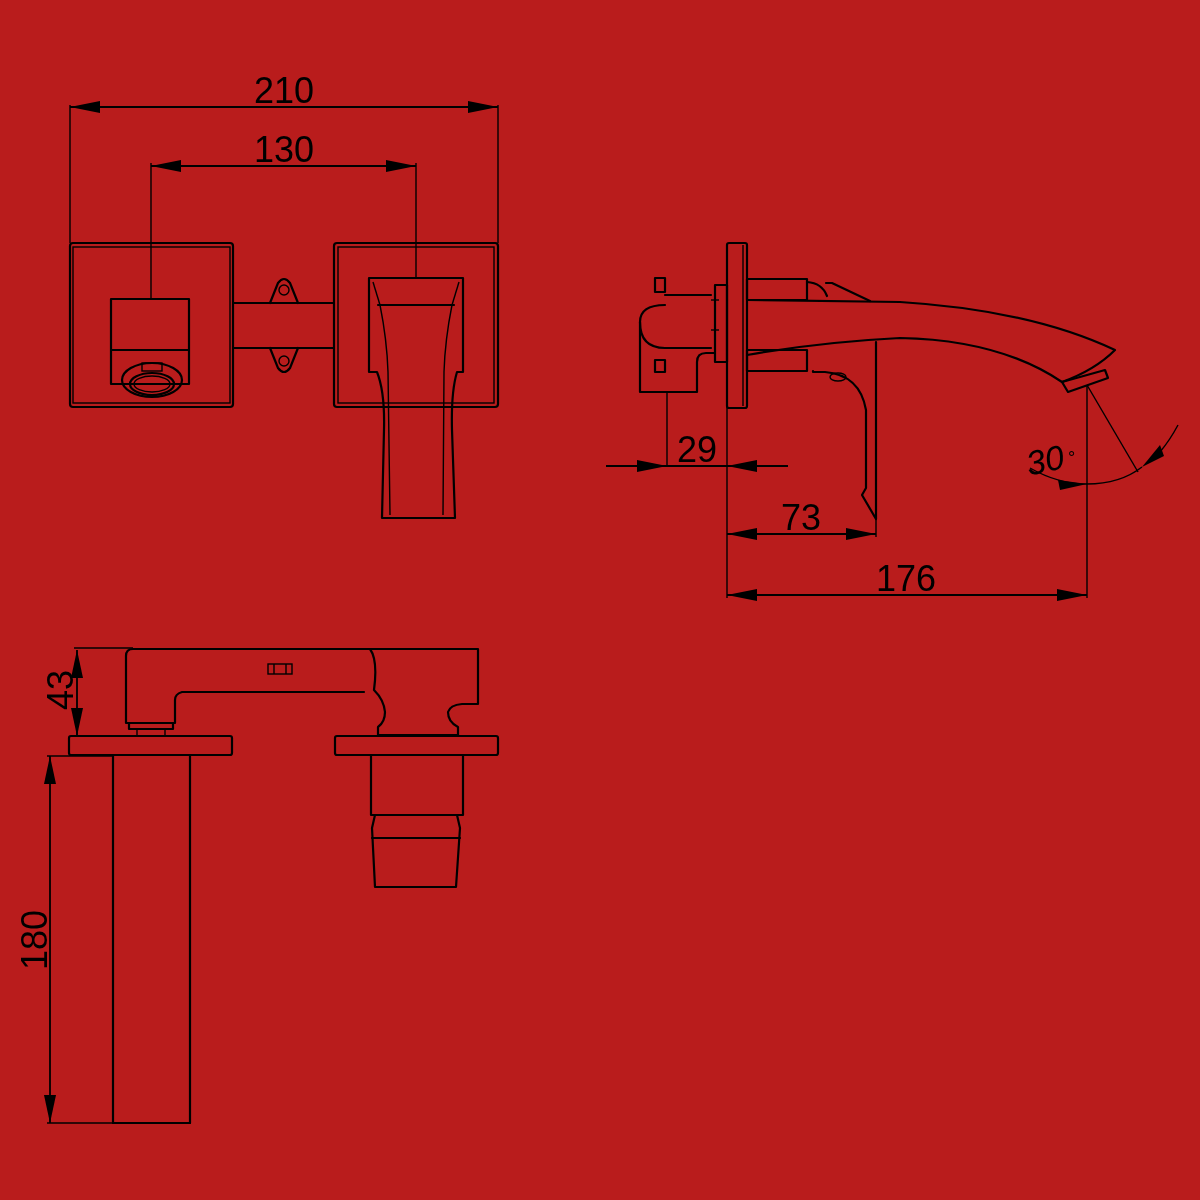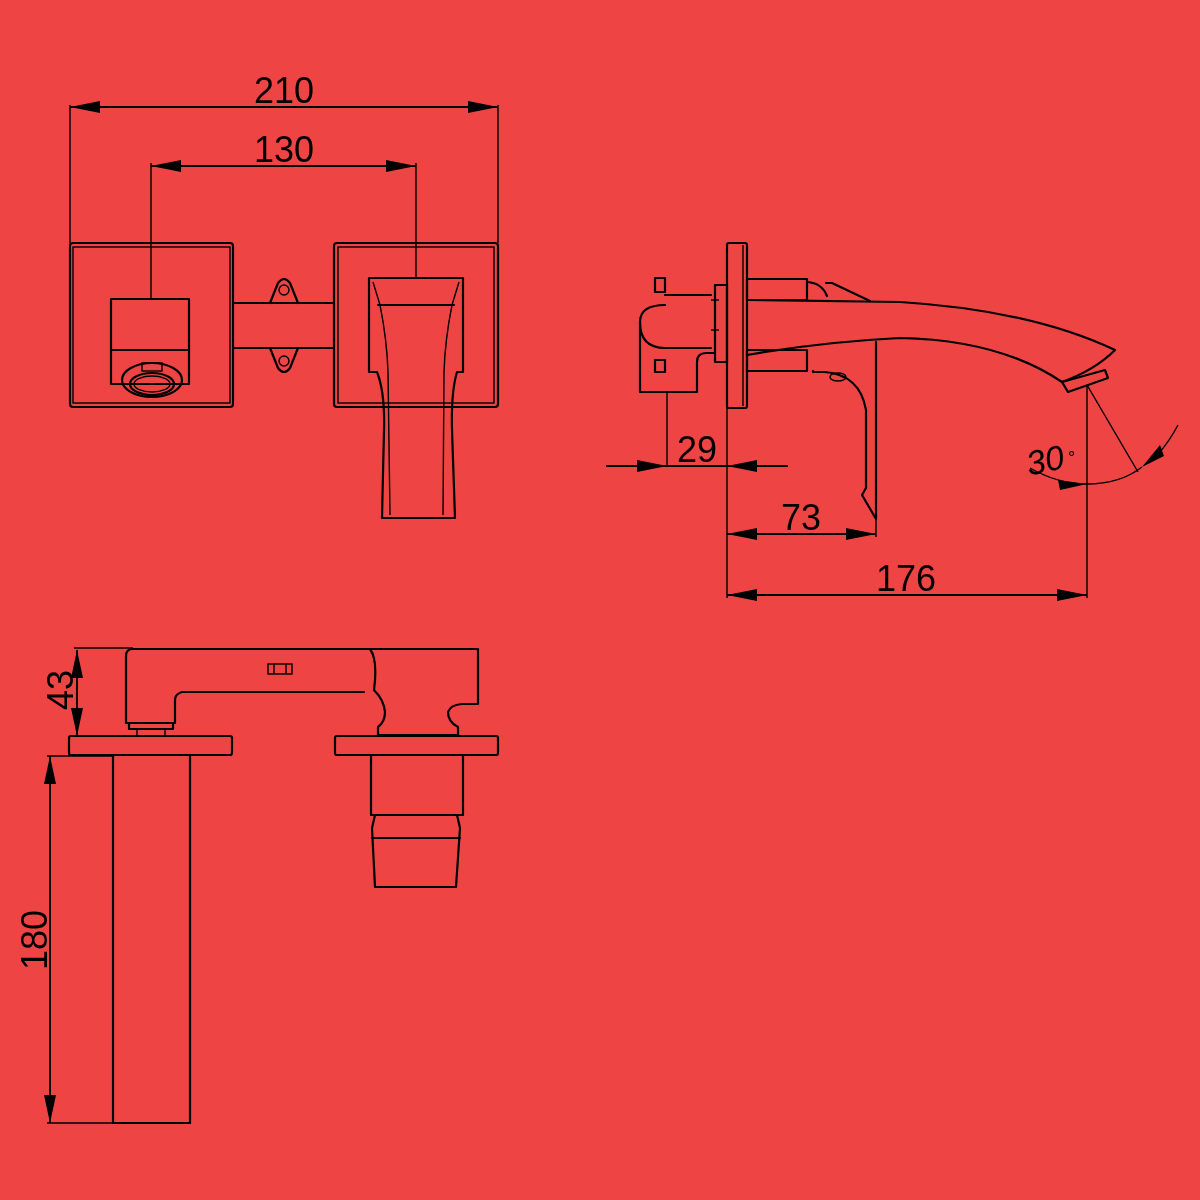--- a/index.html
+++ b/index.html
@@ -1,16 +1,16 @@
 <!DOCTYPE html>
 <html><head>
 <meta charset="utf-8">
 <style>
   html,body{margin:0;padding:0;background:#ffffff;}
-  #canvas{position:relative;width:1200px;height:1200px;background:#ef4444;overflow:hidden;}
+  #canvas{position:relative;width:1200px;height:1200px;background:#b91c1c;overflow:hidden;}
   svg{position:absolute;left:0;top:0;}
   .ln{stroke:#000;stroke-width:2.2;fill:none;stroke-linejoin:round;stroke-linecap:round;}
   .thin{stroke:#000;stroke-width:1.4;fill:none;}
   .dim{stroke:#000;stroke-width:1.8;fill:none;}
   .arr{fill:#000;stroke:none;}
   .lbl{font-family:"Liberation Sans","DejaVu Sans",sans-serif;font-size:36px;fill:#000;}
   .lbl-i{font-family:"Liberation Sans","DejaVu Sans",sans-serif;font-size:34px;font-style:italic;fill:#000;}
 </style>
 </head>
 <body>

